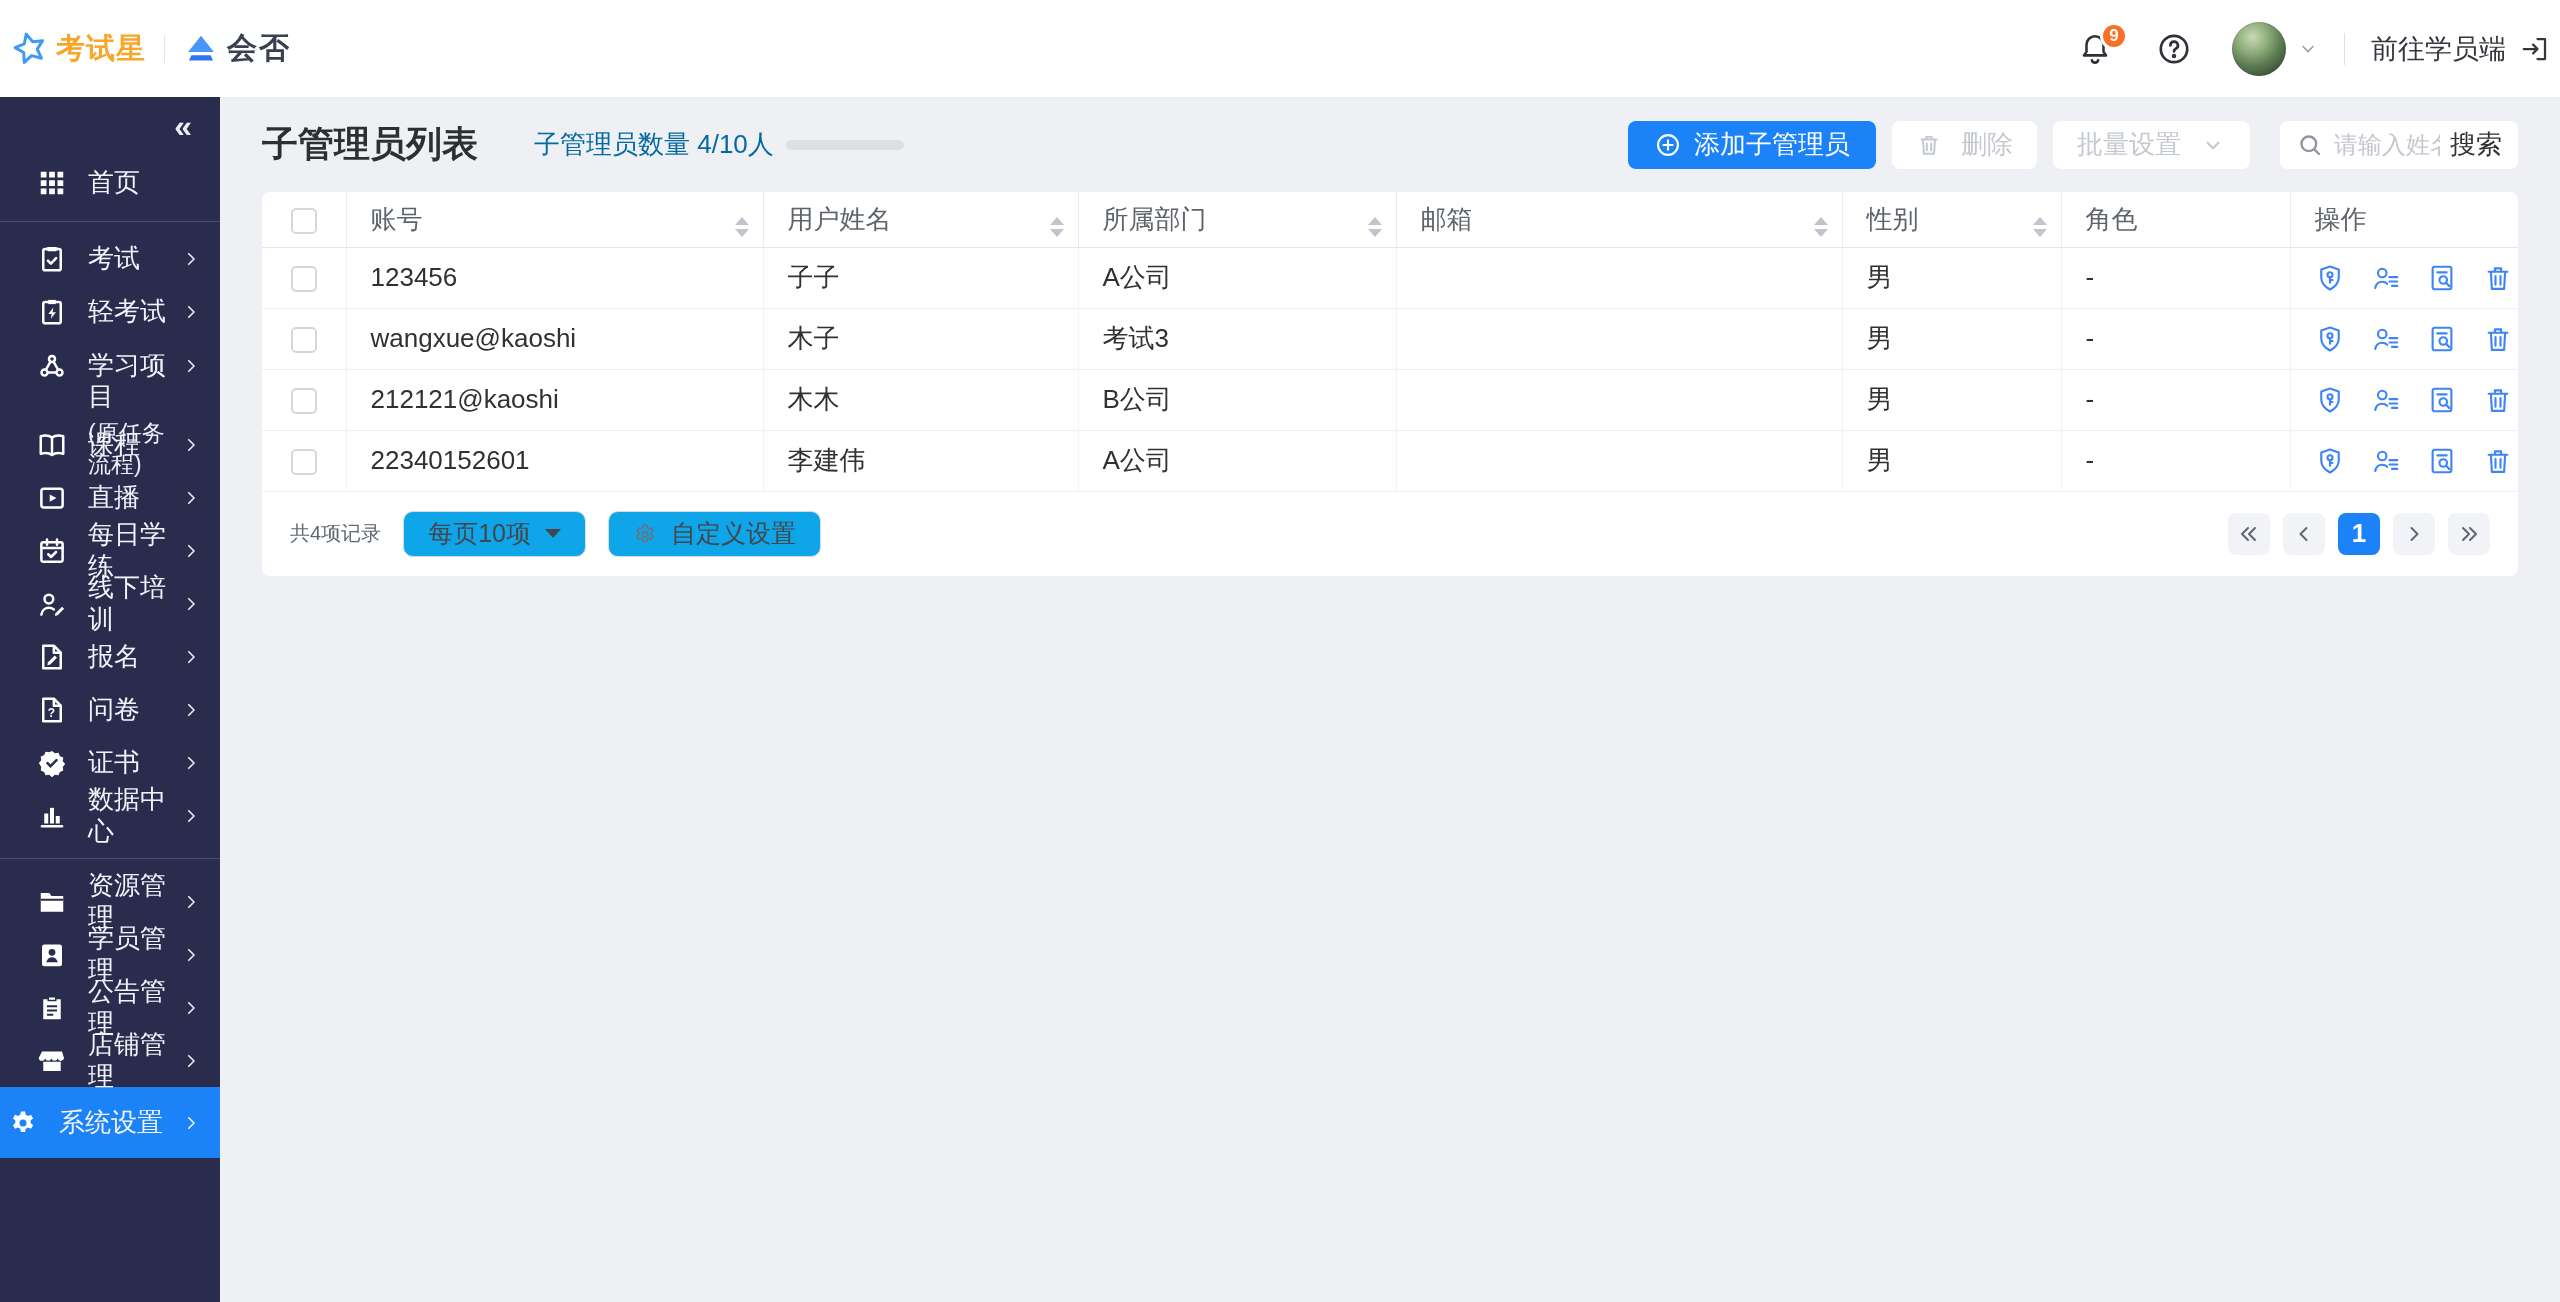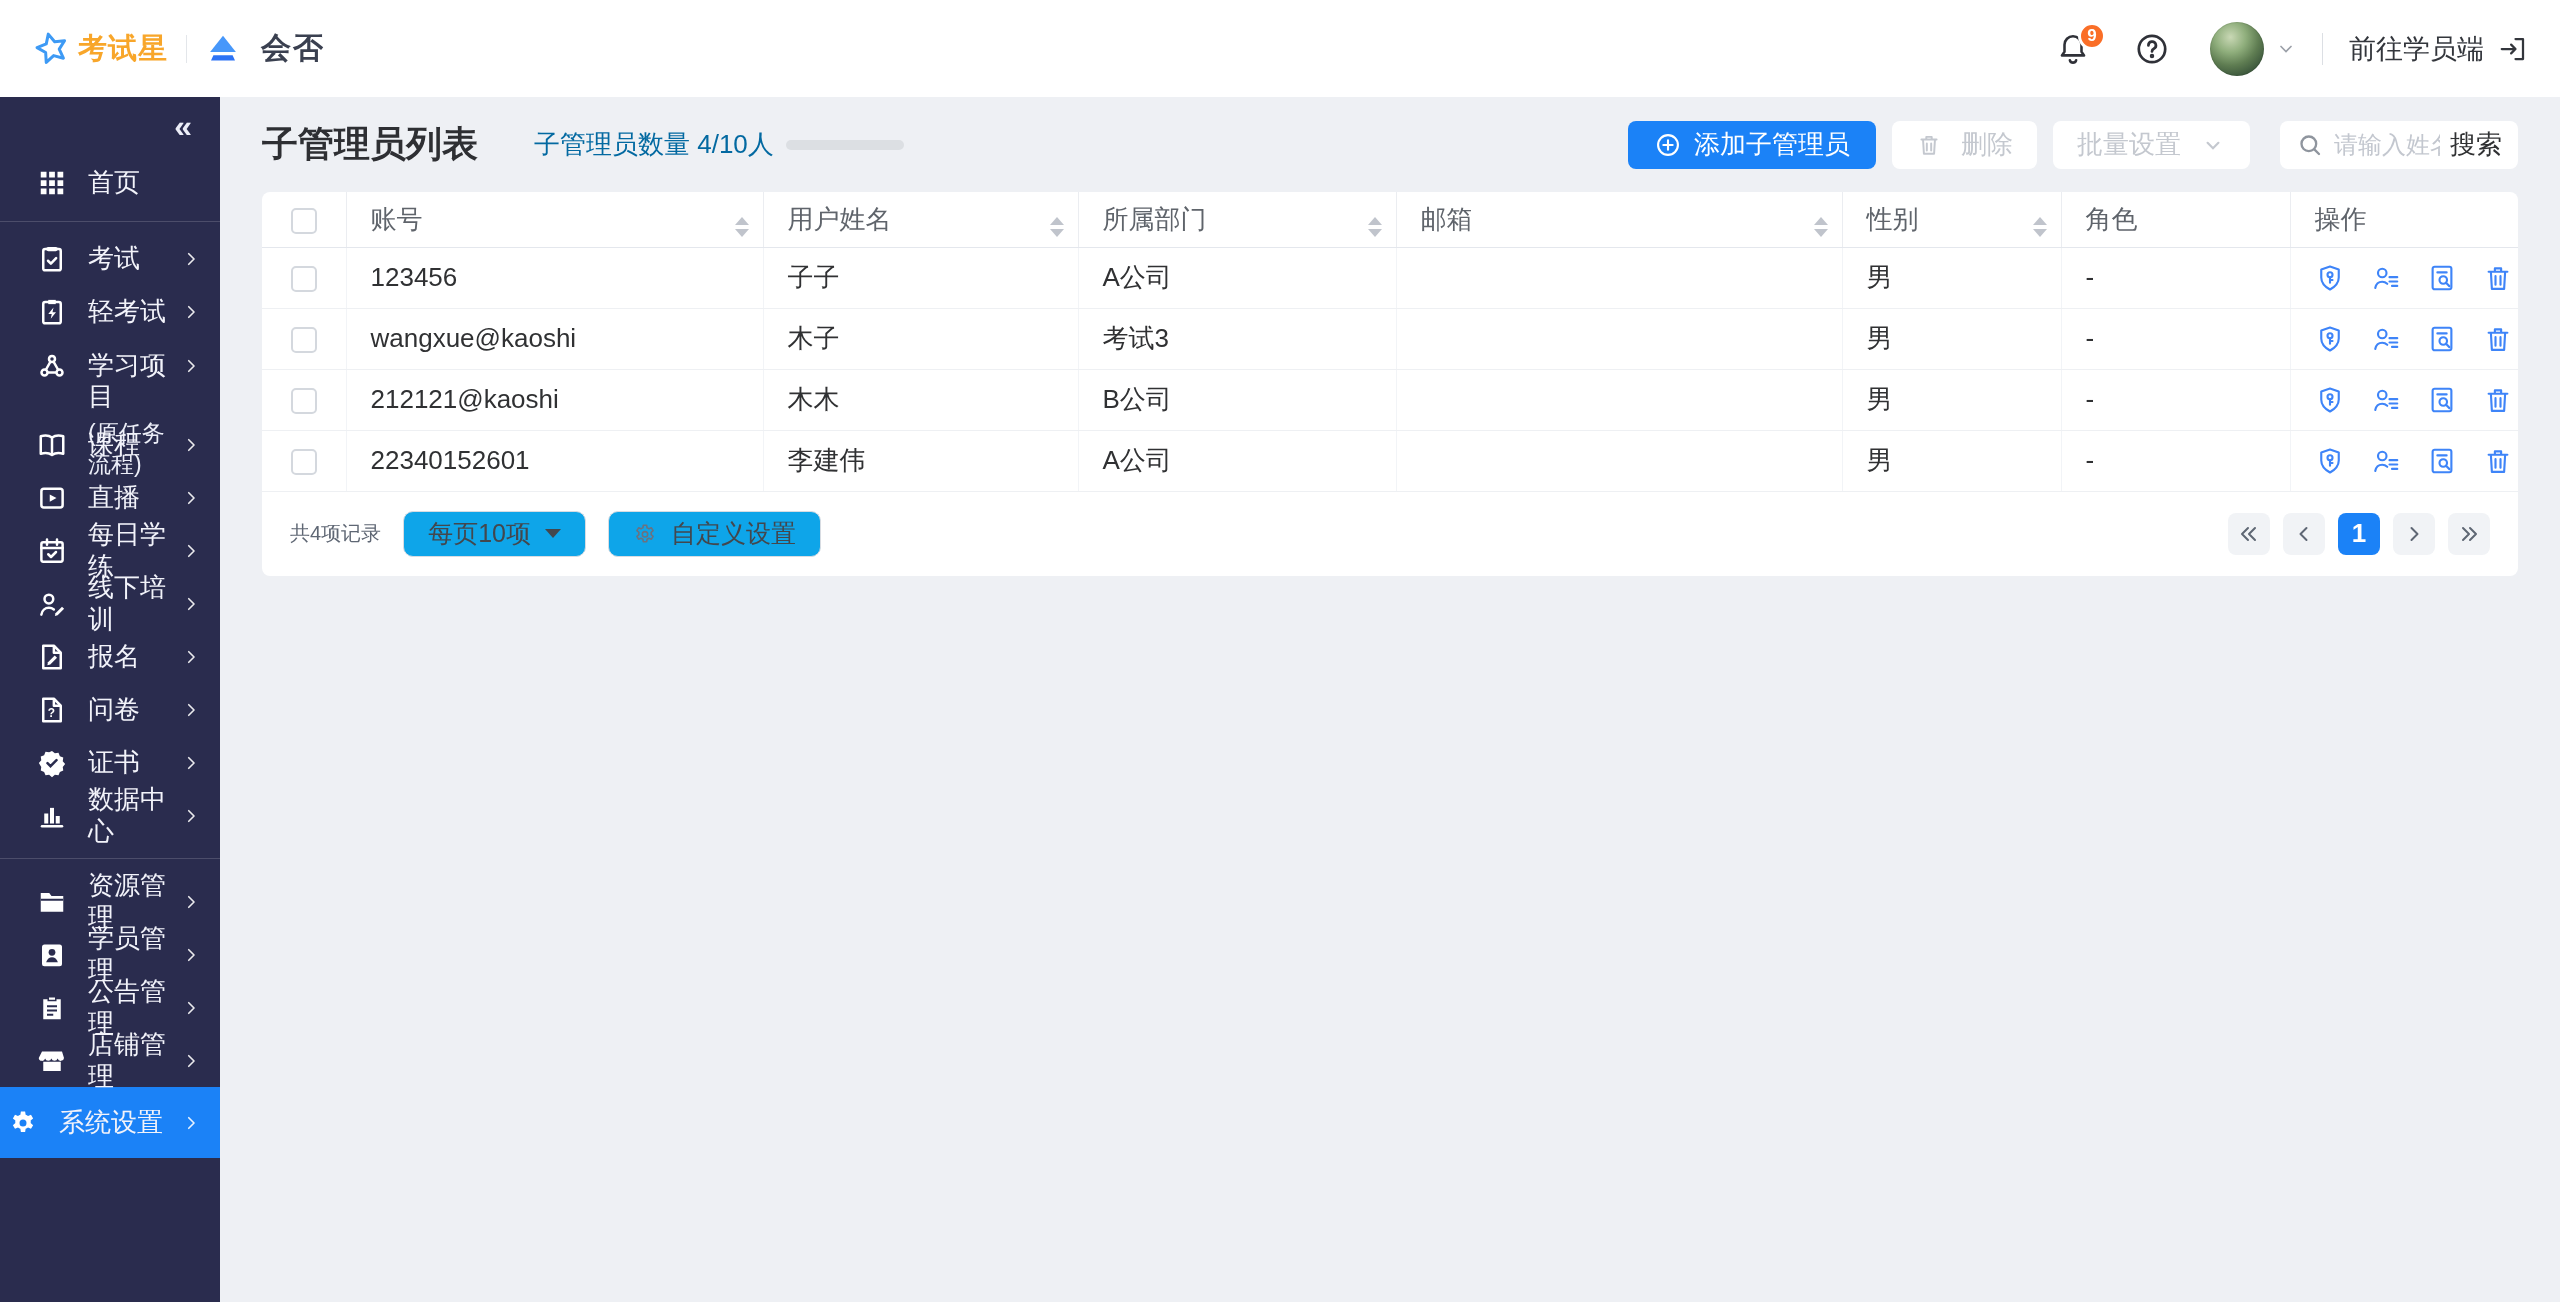--- a/index.html
+++ b/index.html
@@ -5,27 +5,27 @@
   * { margin:0; padding:0; box-sizing:border-box; }
   html,body { width:2560px; height:1302px; overflow:hidden;
     font-family:"Liberation Sans","DejaVu Sans",sans-serif;
     background:#eef0f4; color:#303133; }
   :root{
     --blue:#1b82f7; --navy:#2a2c4e; --bg:#eef0f4; --border:#ebedf1;
     --gray:#5f6774; --light:#c3c7cf;
   }
   svg{display:block}
   
-  .topbar{ height:97px; background:#fff; display:flex; align-items:center; padding:0 32px; }
+  .topbar{ height:97px; background:#fff; display:flex; align-items:center; padding:0 10px; }
   .logo{ display:flex; align-items:center; }
   .logo-star svg{ width:40px; height:40px; }
   .logo-primary{ font-size:29px; font-weight:700; color:#f8a62a; margin-left:6px; letter-spacing:1px;}
   .logo-sep{ width:1px; height:28px; background:#e3e6ea; margin:0 18px; }
   .logo-tri svg{ width:36px; height:36px; }
-  .logo-secondary{ font-size:30px; font-weight:700; color:#3a4050; margin-left:20px; letter-spacing:2px;}
+  .logo-secondary{ font-size:30px; font-weight:700; color:#3a4050; margin-left:8px; letter-spacing:2px;}
   .topbar-right{ margin-left:auto; display:flex; align-items:center; }
   .bell-wrap{ position:relative; margin-right:44px; cursor:pointer;}
   .bell-wrap svg{ width:34px; height:34px; color:#2f3138; }
   .badge{ position:absolute; top:-10px; right:-16px; min-width:28px; height:28px; padding:0 4px;
     background:#fa6e27; border:3px solid #fff; border-radius:16px; color:#fff; font-size:17px;
     display:flex; align-items:center; justify-content:center; font-weight:700;}
   .help-wrap{ margin-right:40px; cursor:pointer;}
   .help-wrap svg{ width:36px; height:36px; color:#2f3138; }
   .avatar{ width:54px; height:54px; border-radius:50%;
     background:radial-gradient(circle at 38% 28%, #c9d8b5 0%, #8fae7c 30%, #5f7d52 55%, #39543a 80%, #2c4030 100%);

